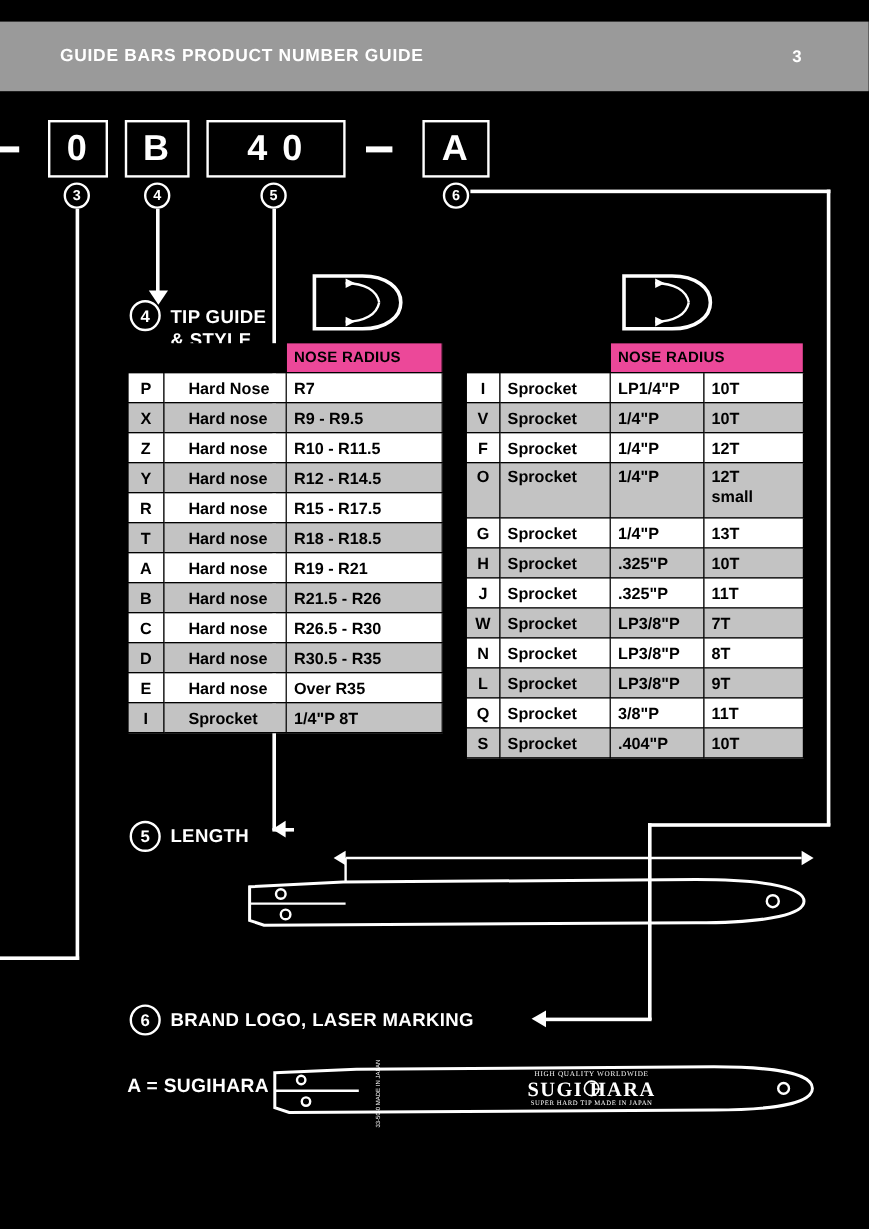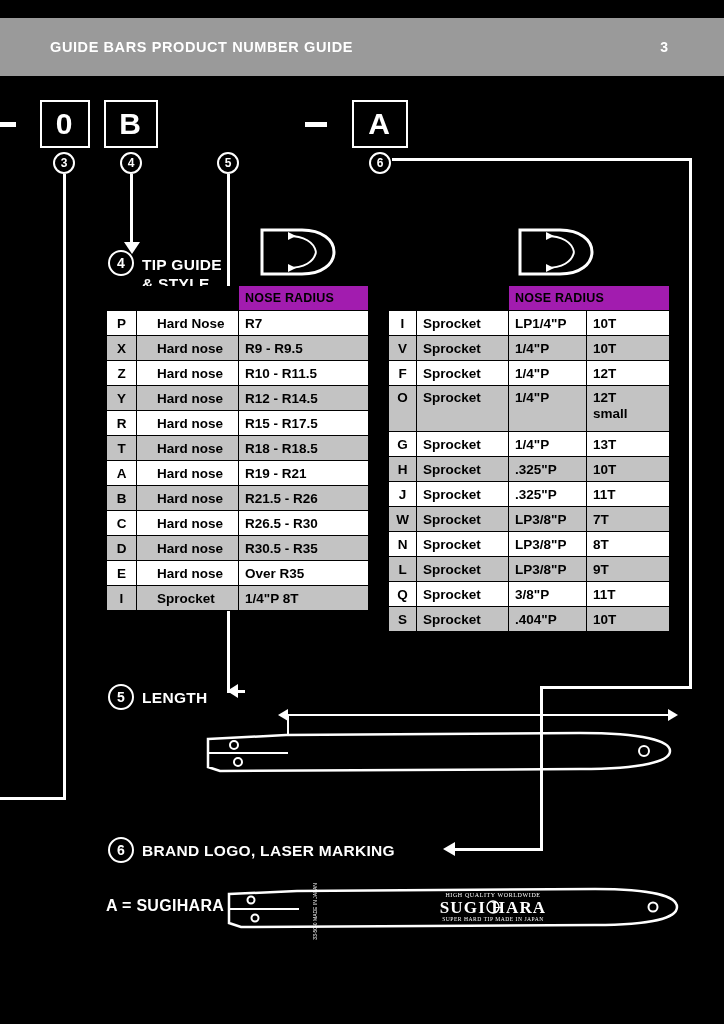--- a/index.html
+++ b/index.html
@@ -169,21 +169,21 @@
     border: 1px solid #000;
     padding: 2px 6px;
     font-weight: bold;
     white-space: nowrap;
     height: 25px;
     vertical-align: middle;
   }
   .rw-a td { background: #fff; color: #000; }
   .rw-b td { background: #c3c3c3; color: #000; }
   .hdr td {
-    background: #a21caf; color: #000;
+    background: #ec4899; color: #000;
     font-size: 12.5px;
     letter-spacing: 0.2px;
   }
   .c-key { width: 28px; text-align: center; }
   .c-desc { }
   .c-rad { }
   .c-num { text-align: left; }
 
   #table-left  { left: 106px; top: 285px; }
   #table-right { left: 388px; top: 285px; }
@@ -215,20 +215,21 @@
 
 <div class="header">
   <div class="header-title">GUIDE BARS PRODUCT NUMBER GUIDE</div>
   <div class="header-page">3</div>
 </div>
 
 <div class="codebar">
   <div class="dash-left"></div>
   <div class="cbox" id="cbox0">0</div>
   <div class="cbox" id="cbox1">B</div>
+  <div class="cbox" id="cbox2">4    0</div>
   <div class="cdash"></div>
   <div class="cbox" id="cbox3">A</div>
 </div>
 
 <div class="cn circ circ-sm" id="cn3">3</div>
 <div class="cn circ circ-sm" id="cn4">4</div>
 <div class="cn circ circ-sm" id="cn5">5</div>
 <div class="cn circ circ-sm" id="cn6">6</div>
 
 <div class="ln" id="l3v"></div>

